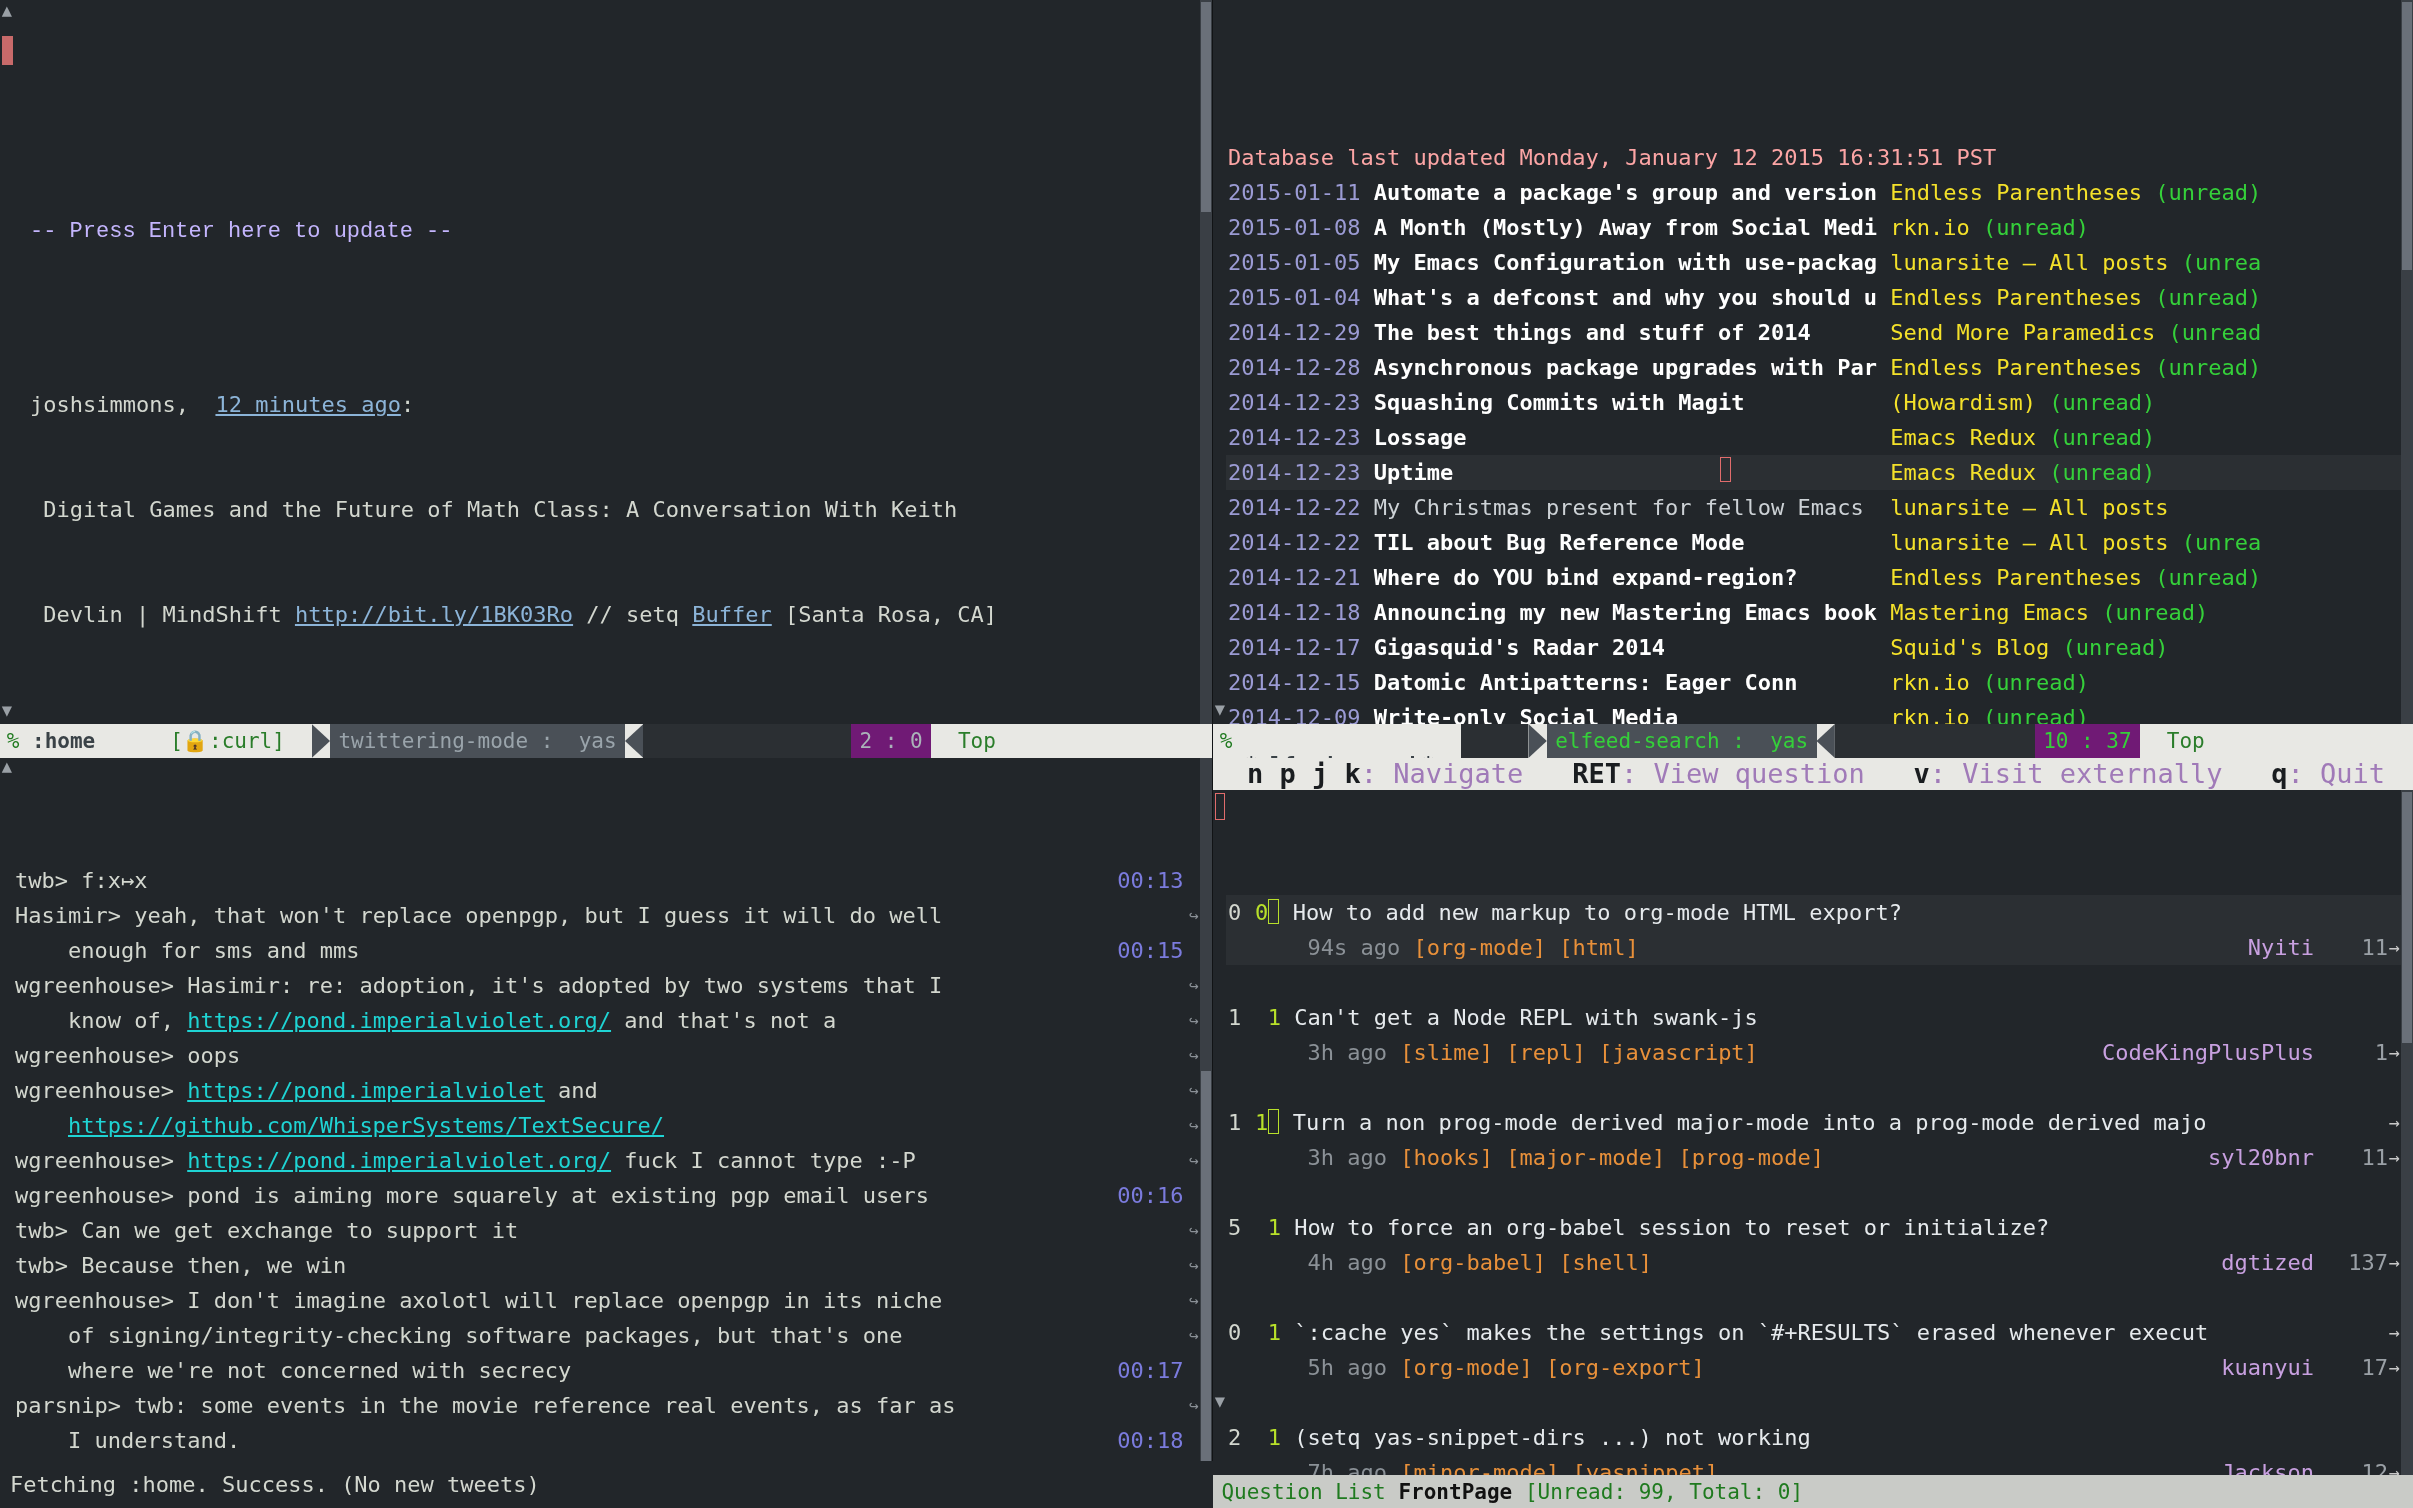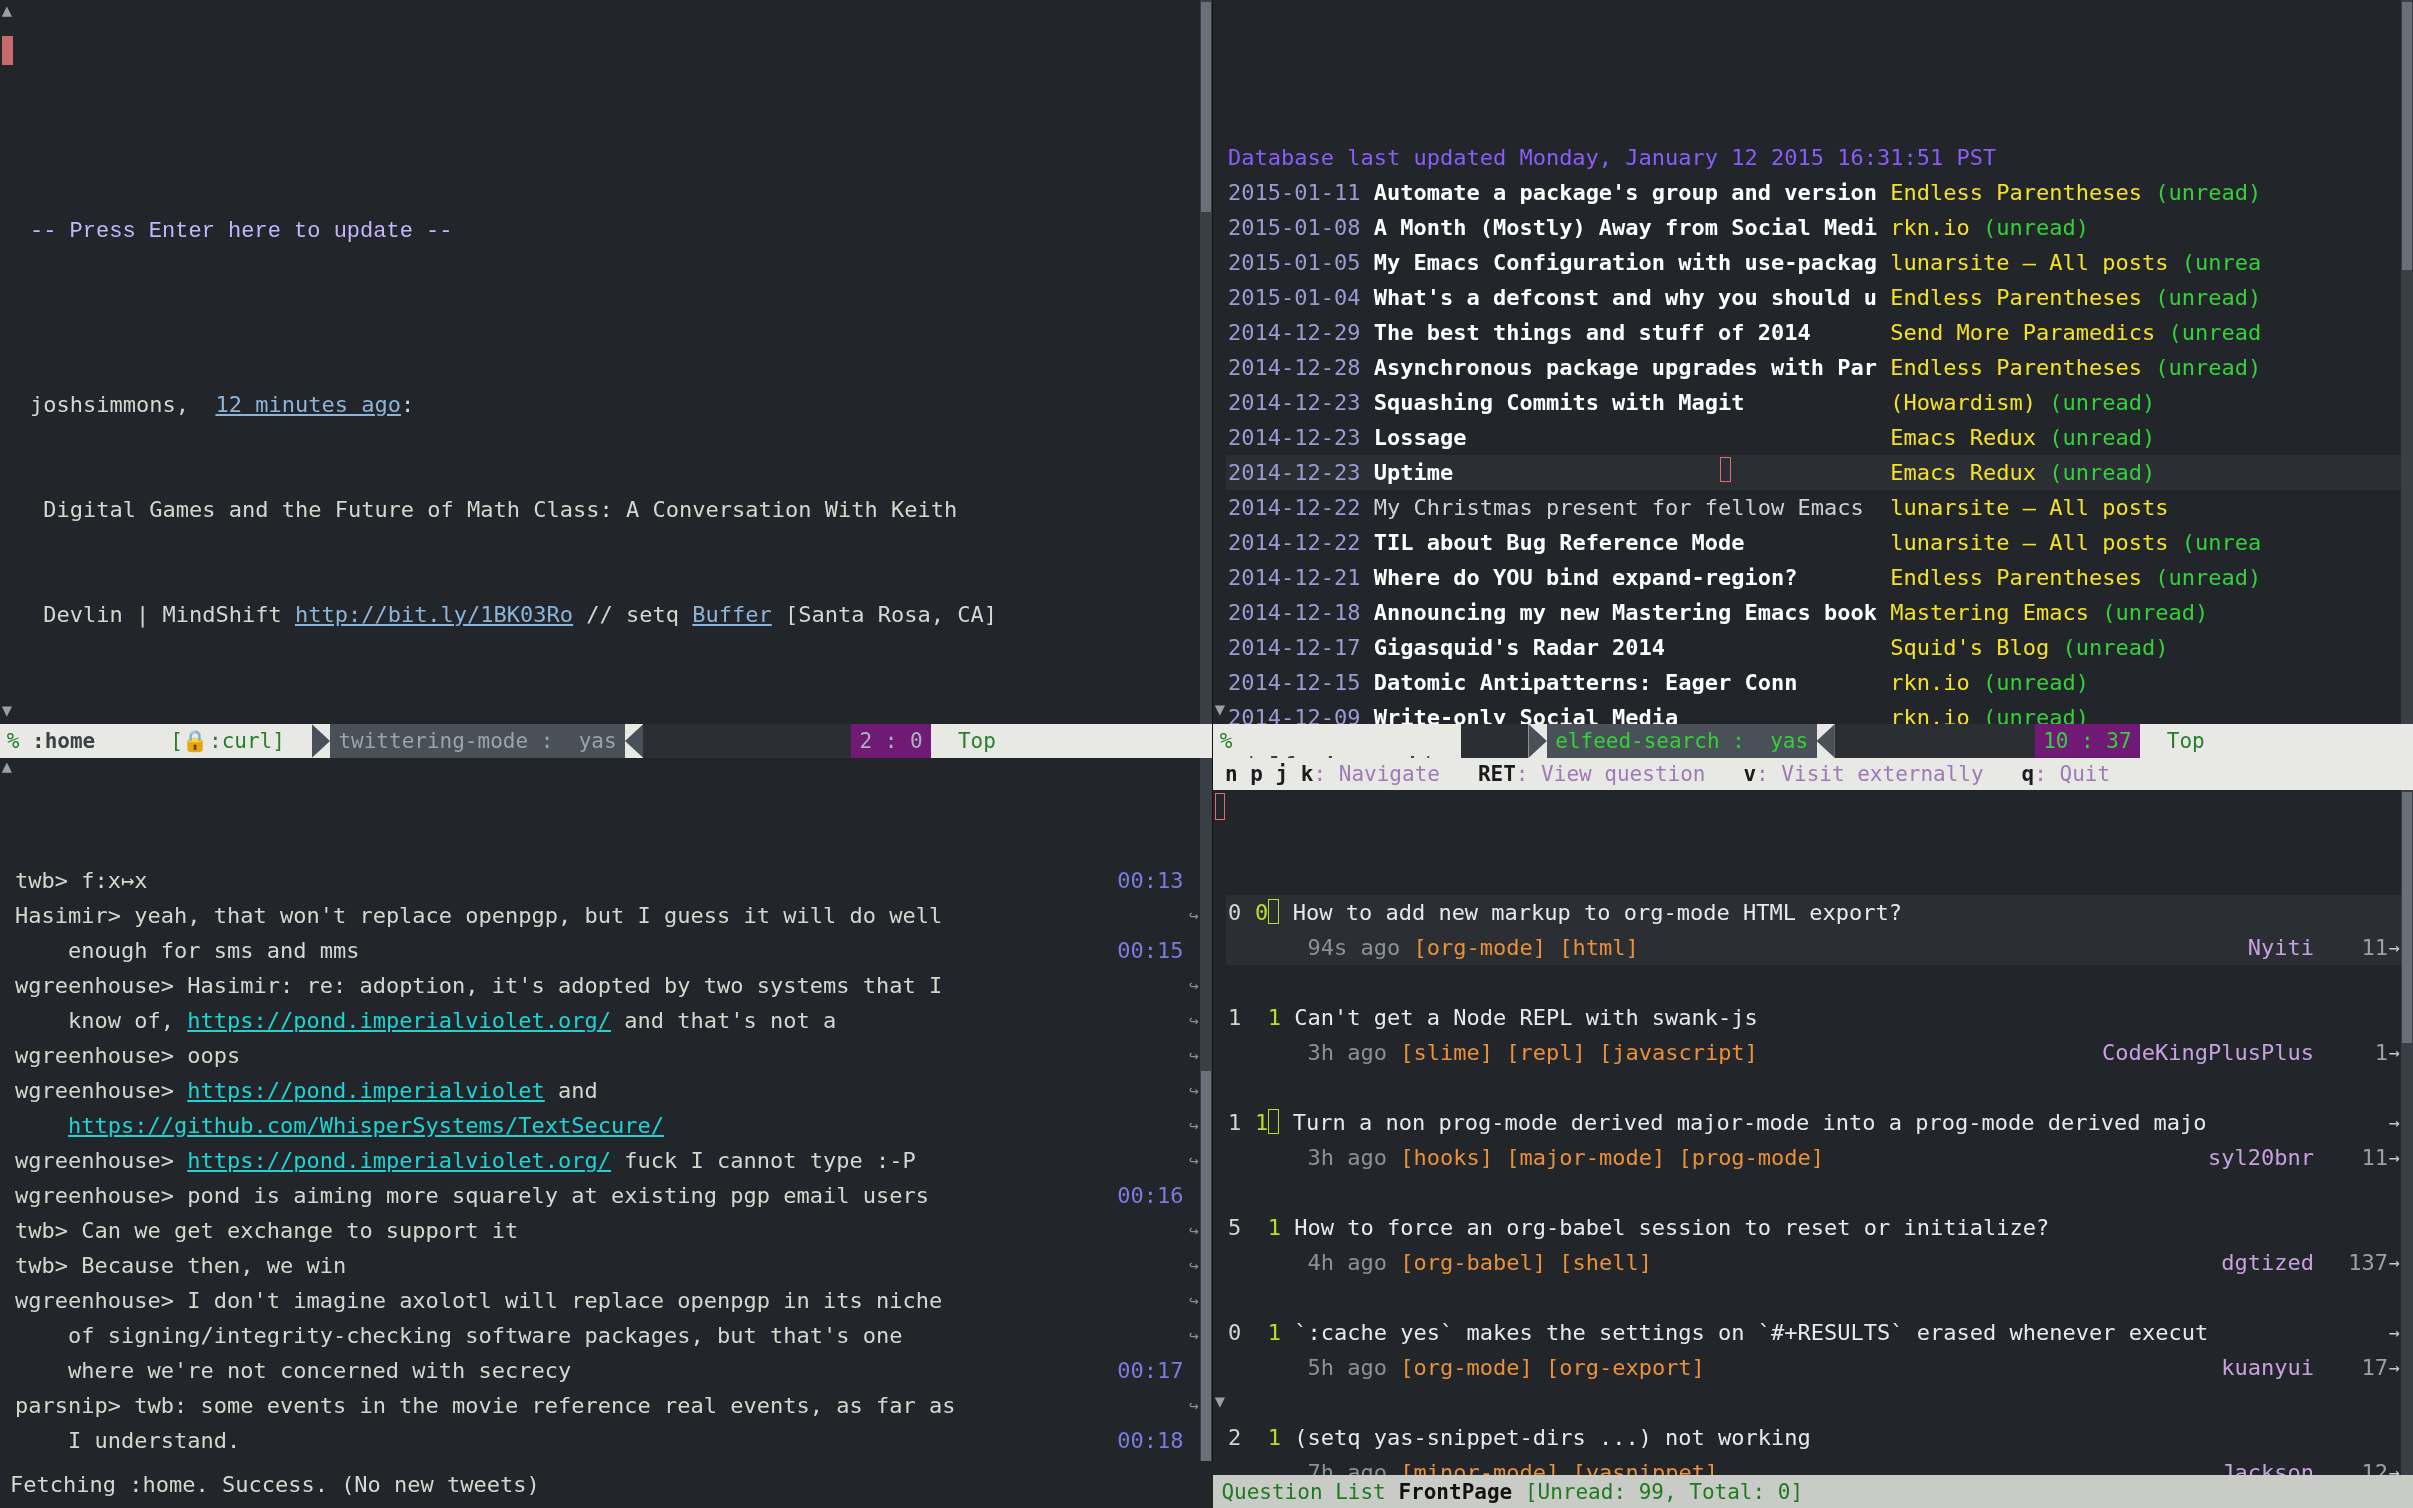--- a/index.html
+++ b/index.html
@@ -105,21 +105,21 @@
     padding-left: 10px;
     white-space: pre;
     z-index: 9;
   }
 
   
   .lnk      { color: #8cb4d8; text-decoration: underline; }
   .lnk-cy   { color: #1fd4d4; text-decoration: underline; }
   .hdr      { color: #c4b5fd; font-family: Liberation Mono, monospace; }
   .gray     { color: #d3d7cf; }
-  .dim      { color: #8b5cf6; margin-top: 28px; }
+  .dim      { color: #fca5a5; margin-top: 28px; }
   .user     { color: #d3d7cf; }
   .time-irc { color: #7b7bdd; }
   .nick     { color: #d3d7cf; }
   .feed-date{ color: #9b9bd4; }
   .feed-title-unread { color: #ffffff; font-weight: bold; }
   .feed-title-read   { color: #cdd2d6; }
   .feed-name { color: #f4e12a; }
   .feed-tag  { color: #35d03a; }
   .sx-score  { color: #d3d7cf; }
   .sx-ans    { color: #b8e02a; }
@@ -133,23 +133,23 @@
 
   
   .efrow { height: 35px; padding-left: 15px; white-space: pre; }
   .efrow.cursorline { background: #2b2f33; }
 
   
   .sx-head {
     height: 32px;
     background: #e8e8e4;
     color: #2e3436;
-    font-size: 21px;
+    font-size: 27px;
     line-height: 32px;
-    padding-left: 12px;
+    padding-left: 34px;
     white-space: pre;
   }
   .sx-head .key { color: #1a1d20; }
   .sx-head .keydesc { color: #a07ab8; }
   .sx-entry { padding-left: 15px; }
   .sx-l1 { height: 35px; white-space: pre; }
   .sx-l2 { height: 35px; white-space: pre; }
   .sx-gap { height: 35px; }
   .sx-entry.hl { background: #2b2f33; }
 

